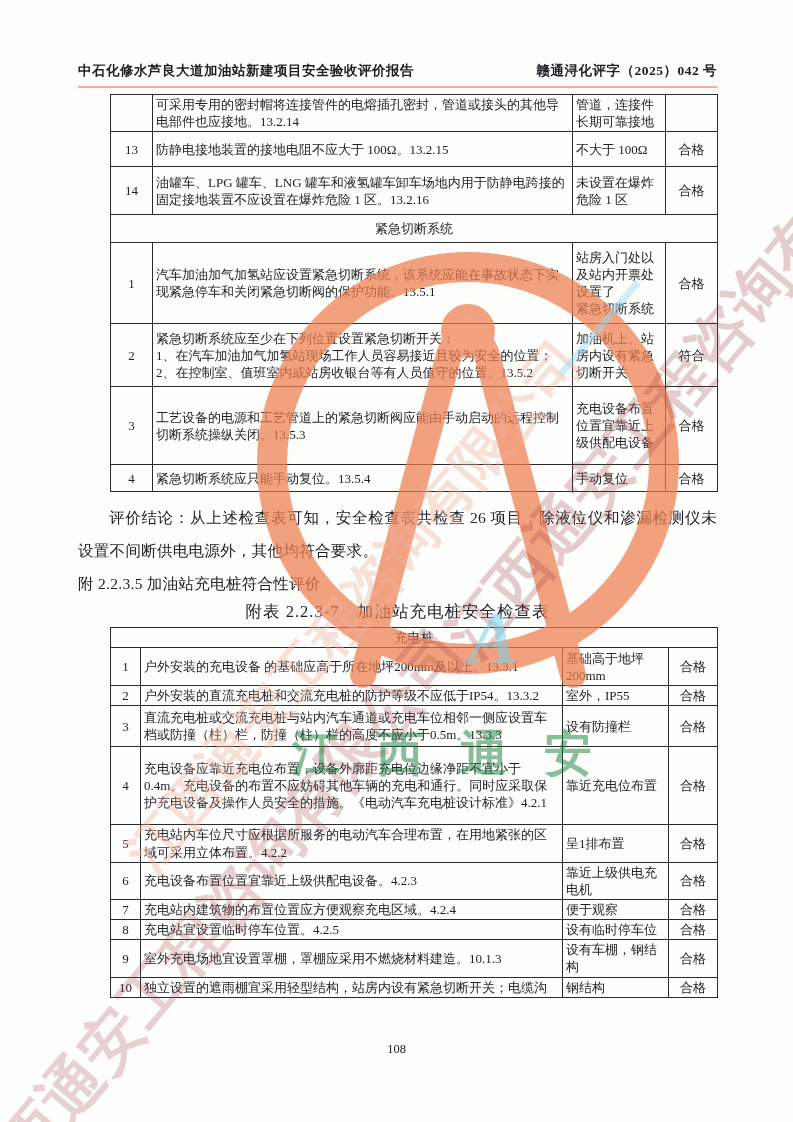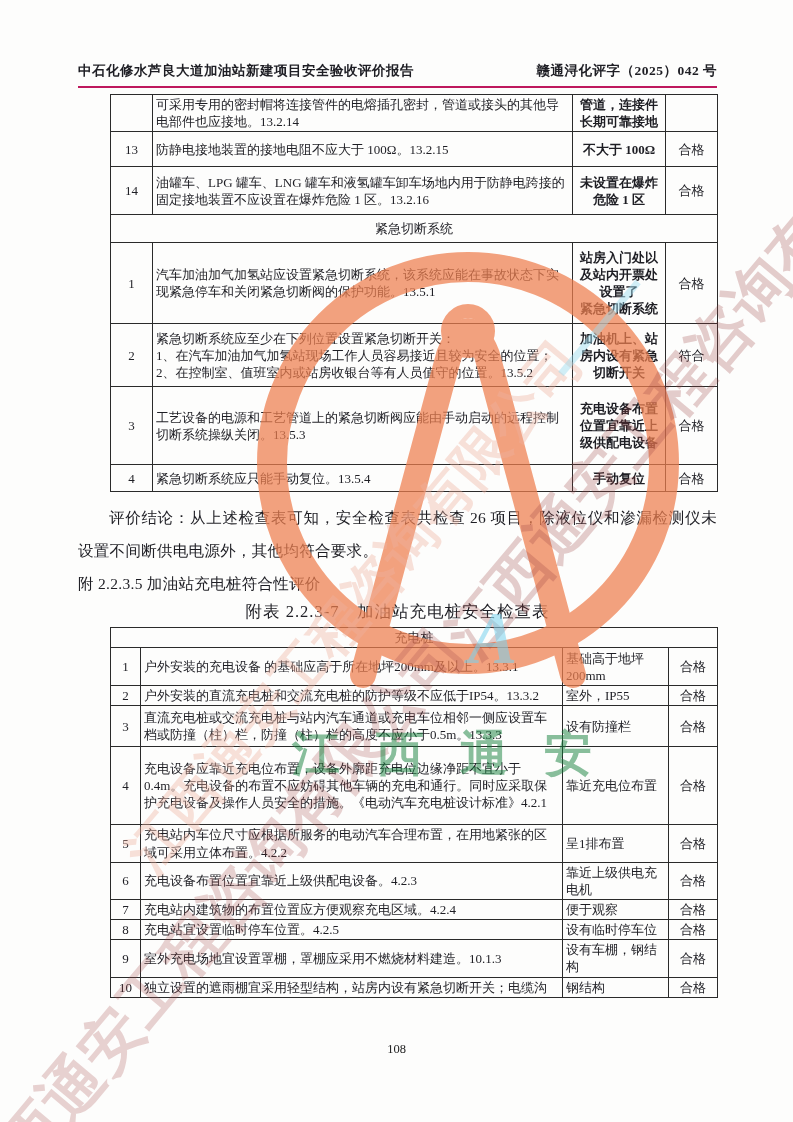--- a/index.html
+++ b/index.html
@@ -11,37 +11,37 @@
     background:#fdfdfc;
     font-family:"Liberation Serif","DejaVu Serif",serif;
     color:#1e1e24;
     overflow:hidden;
   }
   .content{position:relative;z-index:1;padding:0 76px 0 78px;}
   
   .doc-header{
     display:flex;justify-content:space-between;align-items:flex-end;
     padding-top:62px;padding-bottom:6px;
-    border-bottom:2px solid #be185d;
+    border-bottom:2px solid #fca5a5;
     font-size:13.5px;font-weight:bold;letter-spacing:.5px;
   }
   
   table.chk{
     border-collapse:collapse;table-layout:fixed;
     width:607px;margin-left:32px;
     font-size:13px;line-height:1.32;padding-left:40px;
   }
   table.chk td{
     border:1.4px solid #2a2a2a;
     padding:1px 3px;
     vertical-align:middle;
     overflow:hidden;
   }
   td.num,td.concl{text-align:center;}
-  td.res{text-align:center;font-weight:bold;}
+  td.res{text-align:left;}
   td.res2{text-align:left;}
   td.item{text-align:left;}
   .pre{white-space:pre-line;}
   .sect{text-align:center;}
   table.t1{margin-top:6px;}
   
   .h38{height:36px;} .h37{height:35px;} .h50{height:48px;} .h30{height:28px;}
   .h83{height:81px;} .h65{height:63px;} .h80{height:78px;} .h29{height:27px;}
   
   .g22{height:20px;} .g40{height:38px;} .g43{height:41px;} .g80{height:78px;}

